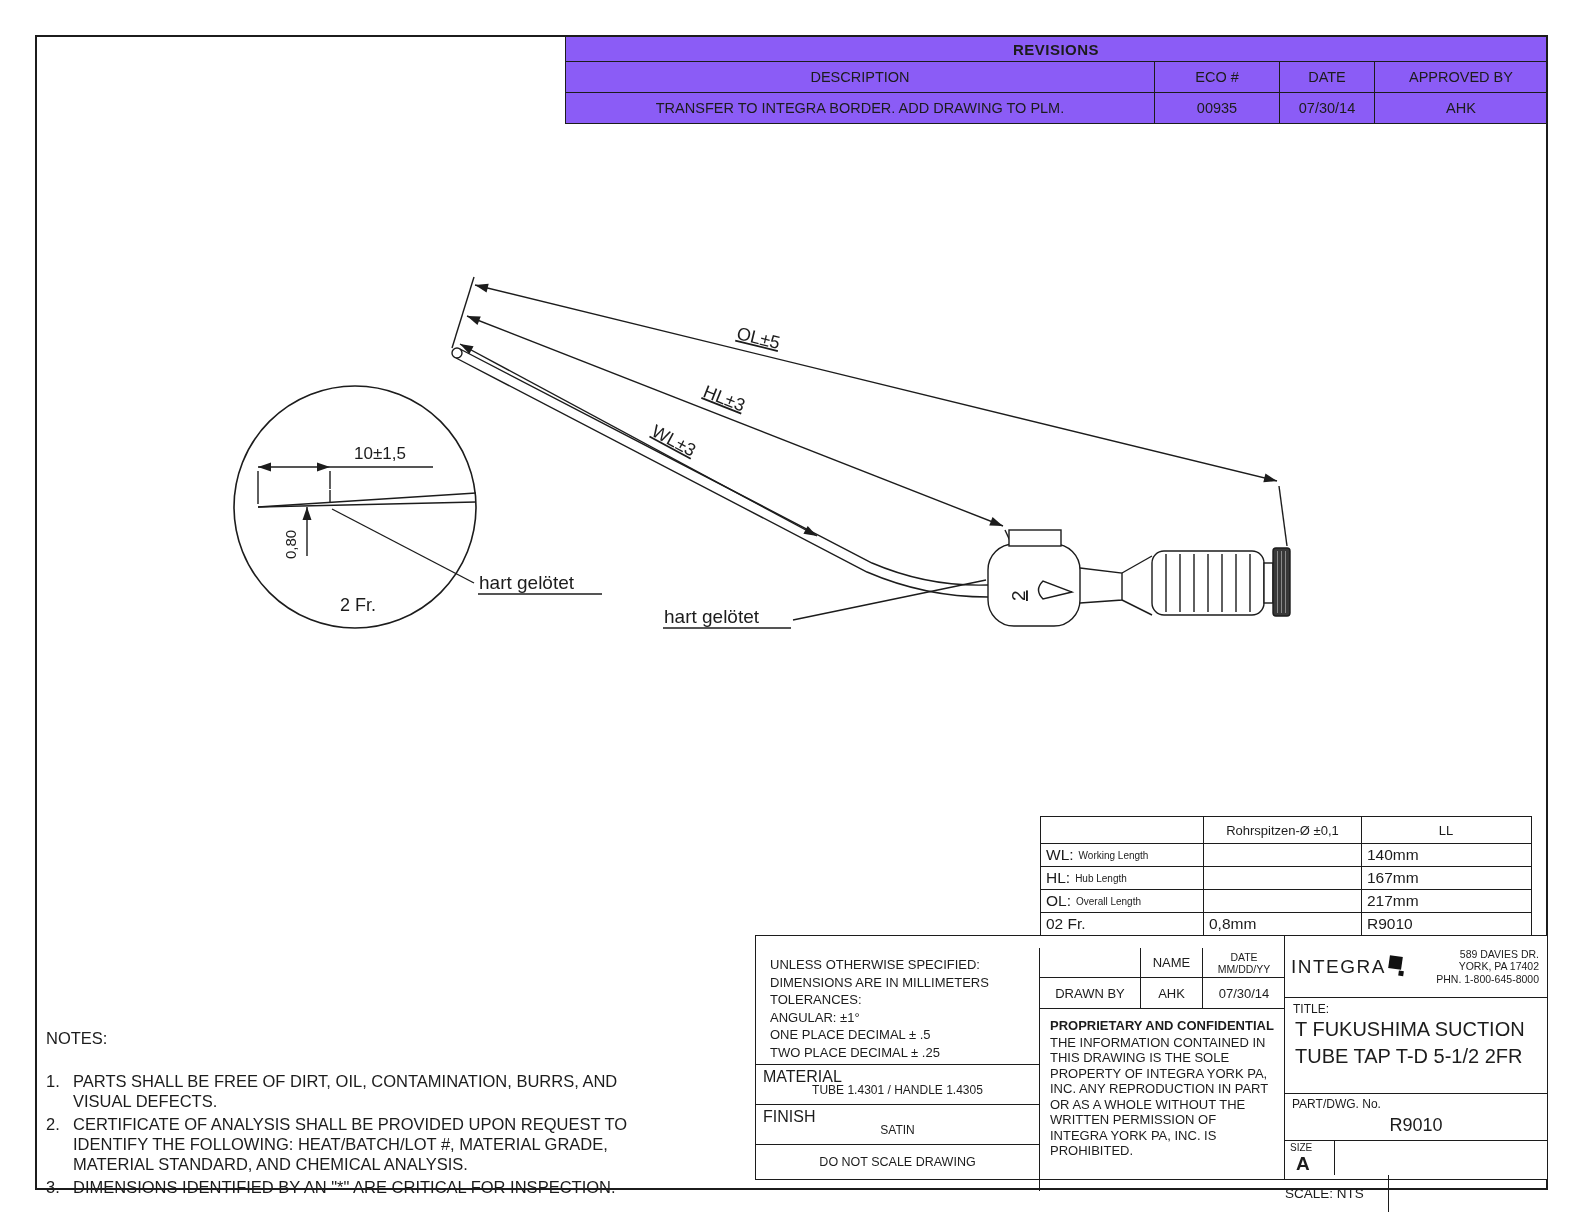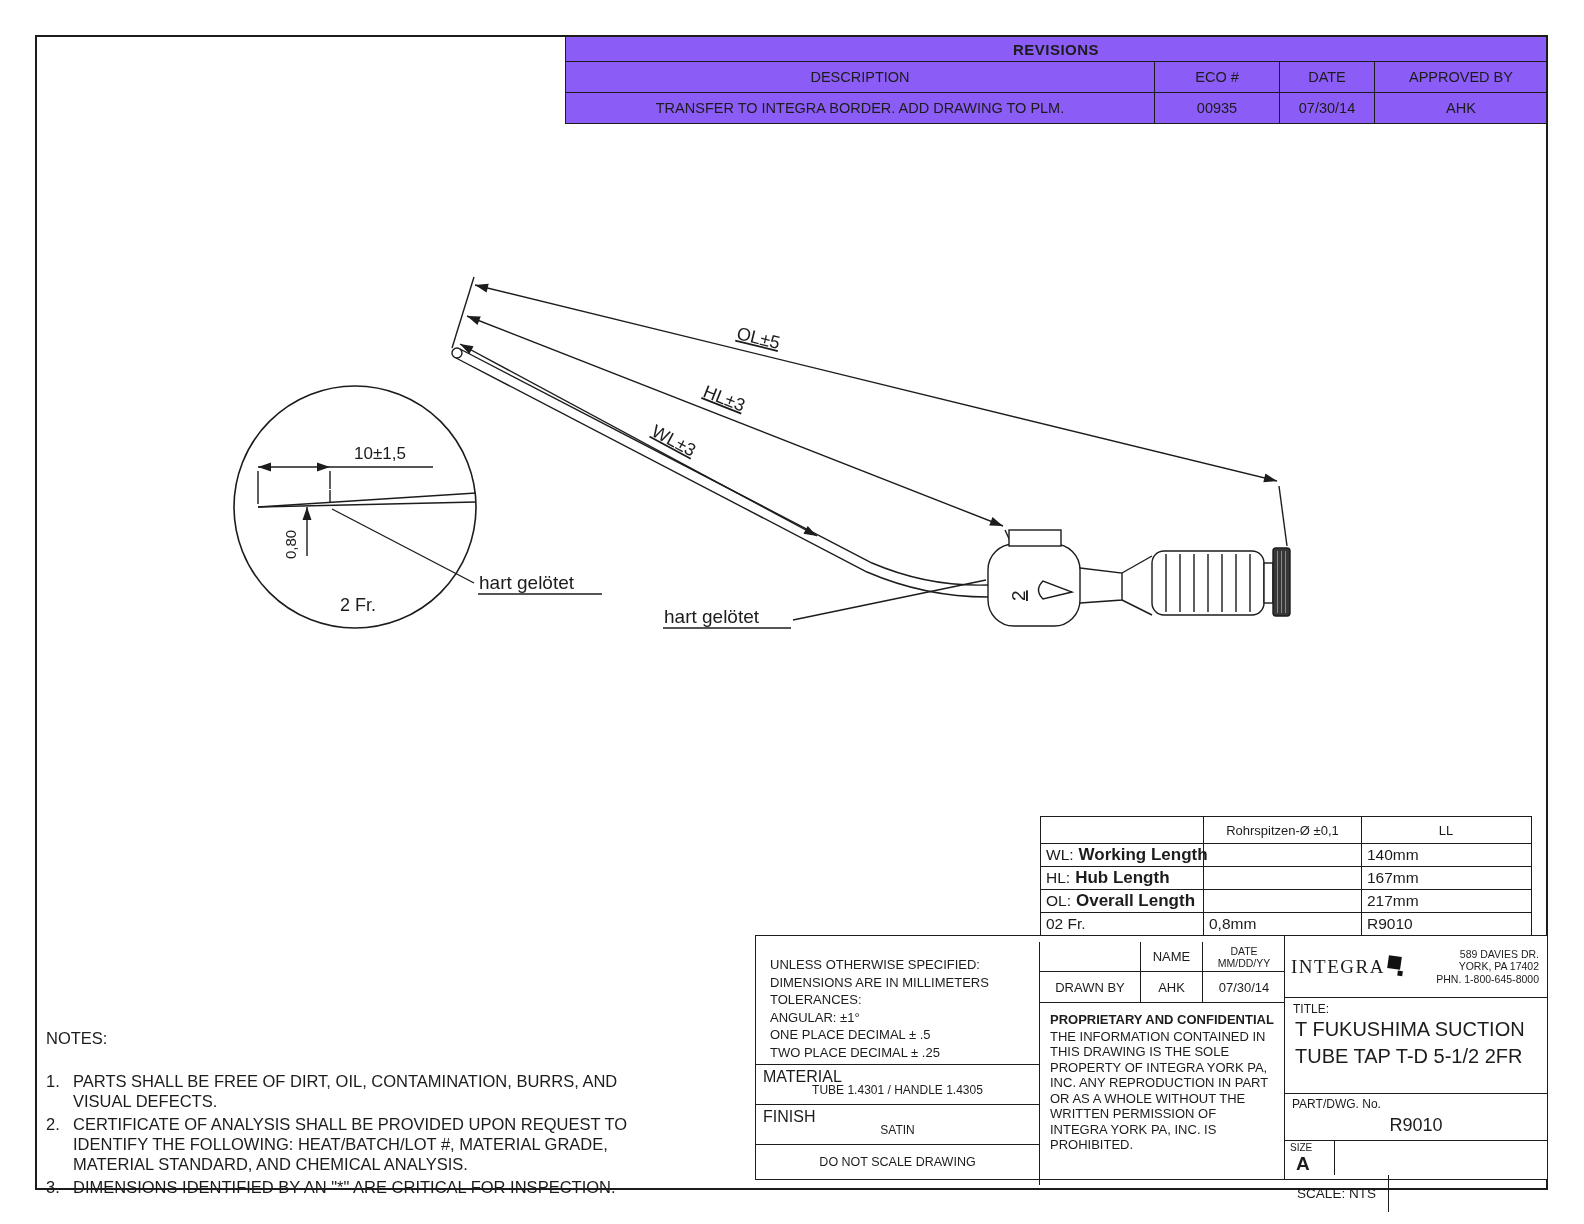--- a/index.html
+++ b/index.html
@@ -26,21 +26,21 @@
 
   
   .dimt { position: absolute; left: 1040px; top: 816px; width: 492px; border: 1.3px solid #1c1c1c; background: #fff; }
   .dimt .trow { display: grid; grid-template-columns: 162px 158px 169px; border-top: 1.3px solid #1c1c1c; }
   .dimt .trow:first-child { border-top: none; }
   .dimt .tcell { min-height: 22px; padding: 1px 5px; display: flex; align-items: center; border-left: 1.3px solid #1c1c1c; }
   .dimt .tcell:first-child { border-left: none; }
   .dimt .hrow .tcell { min-height: 26px; justify-content: center; font-size: 13px; }
   .dimt .hll { font-size: 15px; }
   .dimt .abbr { font-size: 15.5px; margin-right: 5px; white-space: nowrap; }
-  .dimt .small { font-size: 17px; white-space: nowrap; font-weight: bold; }
+  .dimt .small { font-size: 10px; white-space: nowrap; }
   .dimt .val { font-size: 15.5px; }
 
   
   .notes { position: absolute; left: 46px; top: 1028px; width: 600px; font-size: 16.5px; line-height: 20px; }
   .notes .ntitle { margin-bottom: 23px; }
   .notes .nitem { display: flex; margin-bottom: 3px; }
   .notes .nnum { width: 27px; flex: 0 0 27px; }
   .notes .ntext { width: 560px; }
 
   
@@ -48,49 +48,49 @@
             border: 1.5px solid #1c1c1c; background: #fff; }
   .tb { position: absolute; }
   .tb-spec { left: 0; top: 0; width: 283px; height: 128px; padding: 20px 0 0 14px; font-size: 13px; line-height: 17.5px; }
   .tb-material { left: 0; top: 128px; width: 283px; height: 40px; border-top: 1.3px solid #1c1c1c; }
   .tb-finish { left: 0; top: 168px; width: 283px; height: 40px; border-top: 1.3px solid #1c1c1c; }
   .tb-dns { left: 0; top: 208px; width: 283px; height: 35px; border-top: 1.3px solid #1c1c1c;
             text-align: center; line-height: 34px; font-size: 12.5px; }
   .mini-label { position: absolute; left: 7px; top: 3px; font-size: 16px; }
   .mini-value { text-align: center; padding-top: 18px; font-size: 12px; }
 
-  .tb-mid { left: 283px; top: 6px; width: 245px; height: 243px; border-left: 1.3px solid #1c1c1c; }
+  .tb-mid { left: 283px; top: 12px; width: 245px; height: 243px; border-left: 1.3px solid #1c1c1c; }
   .nd { display: grid; grid-template-columns: 100px 62px 83px; }
   .nd > div { border-bottom: 1.3px solid #1c1c1c; text-align: center; font-size: 13px; }
   .nd .bl { border-left: 1.3px solid #1c1c1c; }
   .nd .h { height: 30px; }
   .nd .h1 { line-height: 30px; }
   .nd .dd { font-size: 10.5px; line-height: 12px; padding-top: 3px; }
   .nd .r { height: 31px; line-height: 31px; }
   .tb-prop { padding: 9px 10px 0 10px; font-size: 13px; line-height: 15.5px; }
   .tb-prop .ptitle { font-weight: bold; margin-bottom: 1px; }
 
   .tb-right { left: 528px; top: 0; width: 263px; height: 243px; border-left: 1.3px solid #1c1c1c; }
   .tb-logo-row { height: 62px; border-bottom: 1.3px solid #1c1c1c; display: flex; align-items: center; padding: 0 8px 0 6px; }
-  .logo-text { font-size: 19px; letter-spacing: 1.5px; font-family: Liberation Serif, serif; }
+  .logo-text { font-size: 19px; letter-spacing: 1.5px; font-family: Liberation Sans, sans-serif; }
   .logo-mark { width: 13px; height: 13px; background: #111; transform: rotate(8deg); position: relative; margin: -8px 0 0 3px; }
   .logo-mark::after { content: ""; position: absolute; width: 5px; height: 5px; background: #111; right: -3px; bottom: -6px; }
   .addr { margin-left: auto; font-size: 10.5px; line-height: 12.5px; text-align: right; }
   .tb-title-area { height: 96px; border-bottom: 1.3px solid #1c1c1c; padding: 4px 8px 0 8px; }
   .tb-title-area .tlabel { font-size: 12px; }
   .tb-title-area .tline { font-size: 20px; line-height: 27px; margin-left: 2px; }
   .tb-title-area .tline:first-of-type { margin-top: 6px; }
   .tb-part-area { height: 47px; border-bottom: 1.3px solid #1c1c1c; position: relative; }
   .tb-part-area .plabel { position: absolute; left: 7px; top: 3px; font-size: 12px; text-align: center; }
   .tb-part-area .pnum { text-align: center; padding-top: 21px; font-size: 18px; }
   .tb-bottom { height: 38px; display: flex; flex-direction: column; }
   .tb-size { width: 50px; border-right: 1.3px solid #1c1c1c; padding-left: 5px; }
   .tb-size .slabel { font-size: 10px; padding-top: 1px; }
   .tb-size .sval { font-size: 19px; font-weight: bold; padding-left: 6px; }
-  .tb-scale { width: 104px; border-right: 1.3px solid #1c1c1c; text-align: center; line-height: 37px; font-size: 13.5px; }
+  .tb-scale { width: 104px; border-right: 1.3px solid #1c1c1c; text-align: left; line-height: 37px; font-size: 13.5px; }
   .tb-sheet { flex: 1; text-align: center; line-height: 37px; font-size: 13.5px; }
 </style>
 </head>
 <body>
 
 <div class="sheet">
 
   <div class="frame"></div>
 
   <div class="rev">

